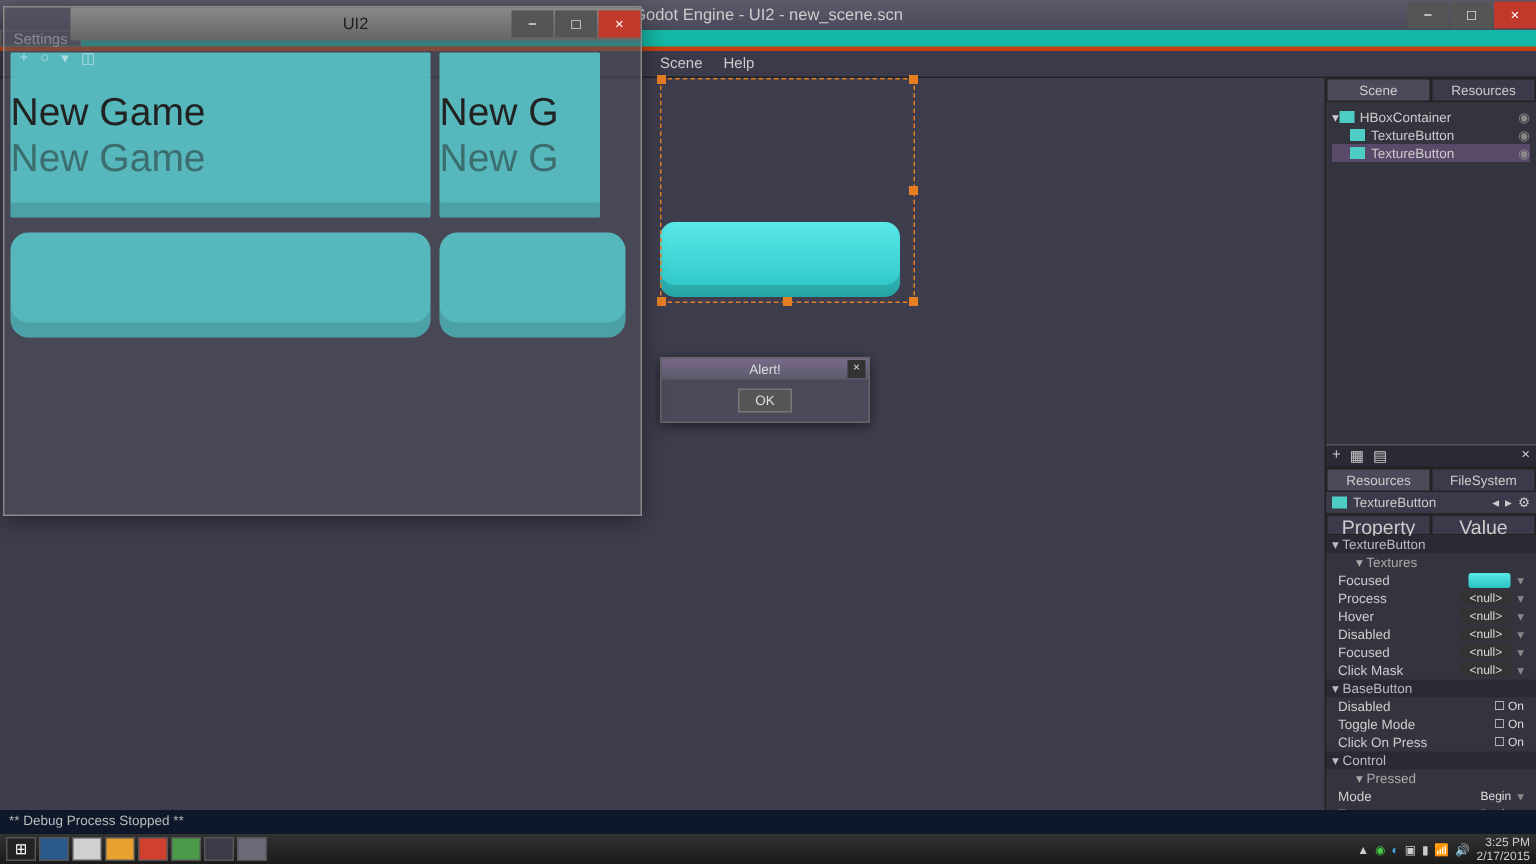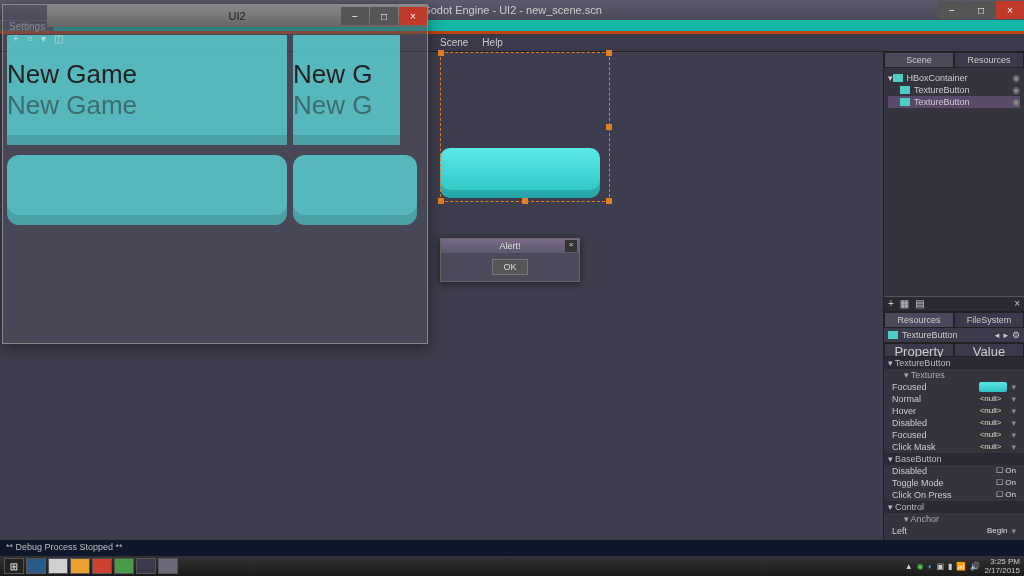--- a/index.html
+++ b/index.html
@@ -165,21 +165,21 @@
     </div>
     <div class="prop-list">
       <div class="cat">▾ <span>TextureButton</span></div>
       <div class="section">▾ <span>Textures</span></div>
       <div class="prop-row">
           <span class="lbl">Focused</span>
           <span class="swatch"></span>
           <span class="chev">▾</span>
         </div>
       <div class="prop-row">
-          <span class="lbl">Normal</span>
+          <span class="lbl">Process</span>
           <span class="val null-val">&lt;null&gt;</span>
           <span class="chev">▾</span>
         </div>
       <div class="prop-row">
           <span class="lbl">Hover</span>
           <span class="val null-val">&lt;null&gt;</span>
           <span class="chev">▾</span>
         </div>
       <div class="prop-row">
           <span class="lbl">Disabled</span>
@@ -203,23 +203,23 @@
         </div>
       <div class="prop-row">
           <span class="lbl">Toggle Mode</span>
           <span class="val">☐ <span>On</span></span>
         </div>
       <div class="prop-row">
           <span class="lbl">Click On Press</span>
           <span class="val">☐ <span>On</span></span>
         </div>
       <div class="cat">▾ <span>Control</span></div>
-      <div class="section">▾ <span>Anchor</span></div>
-      <div class="prop-row">
-          <span class="lbl">Left</span>
+      <div class="section">▾ <span>Pressed</span></div>
+      <div class="prop-row">
+          <span class="lbl">Mode</span>
           <span class="val">Begin</span>
           <span class="chev">▾</span>
         </div>
       <div class="prop-row">
           <span class="lbl">Top</span>
           <span class="val">Begin</span>
           <span class="chev">▾</span>
         </div>
 
     </div>

